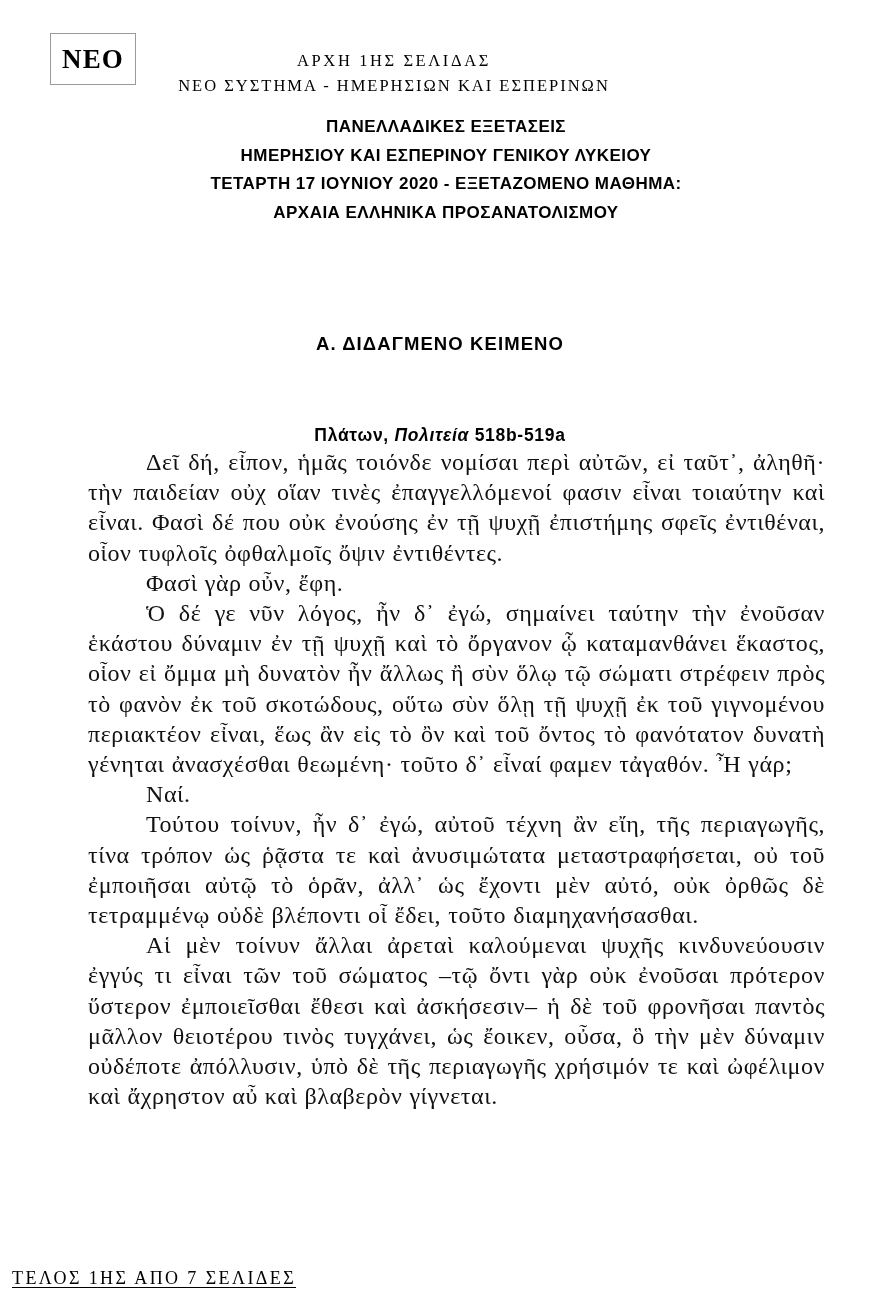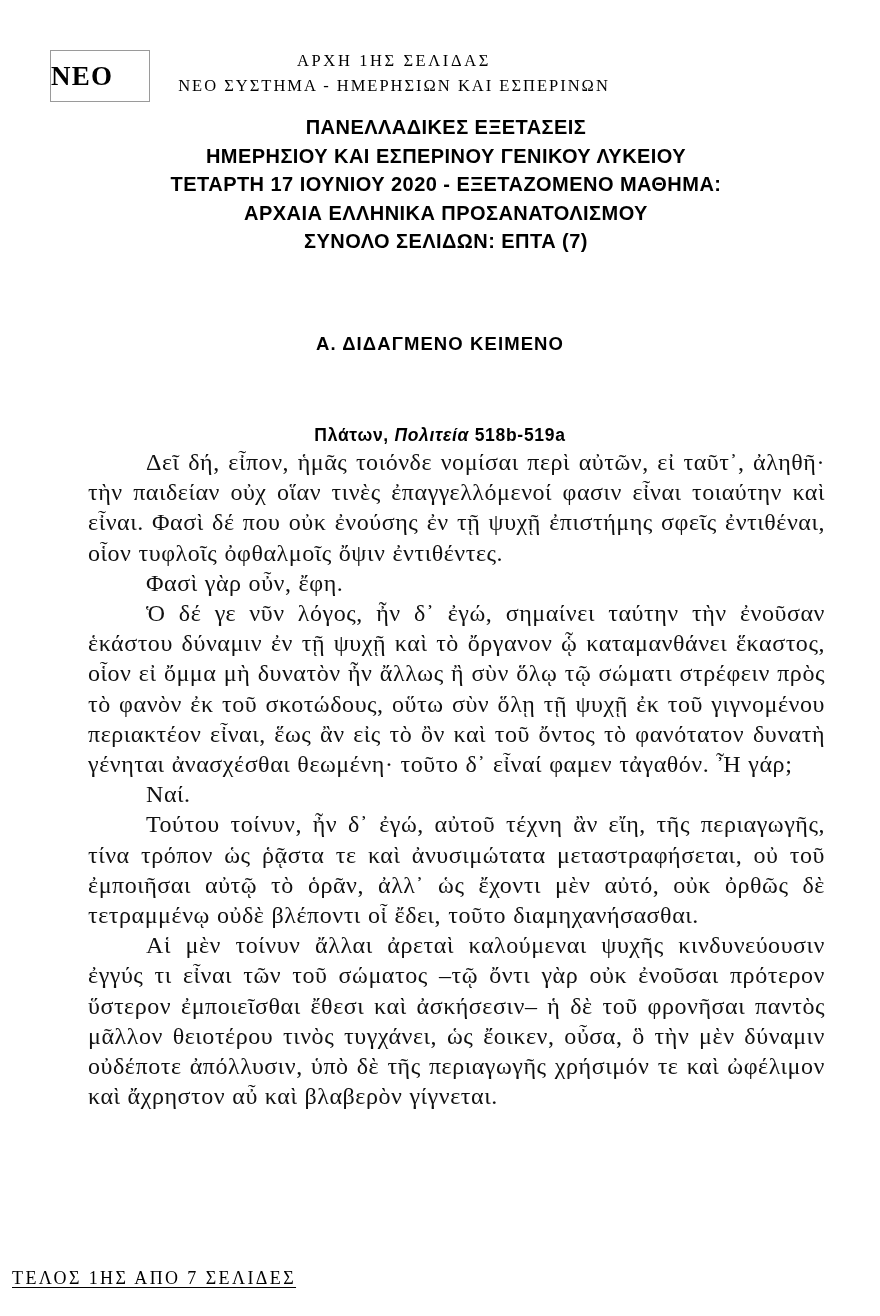--- a/index.html
+++ b/index.html
@@ -13,28 +13,28 @@
     position: relative;
     font-family: "Liberation Serif", "DejaVu Serif", serif;
     color: #000000;
     overflow: hidden;
   }
 
   
   .neo-box {
     position: absolute;
     left: 50px;
-    top: 50px;
-    width: 100px;
+    top: 33px;
+    width: 86px;
     height: 52px;
     border: 1px solid #9a9a9a;
     box-sizing: border-box;
     display: flex;
     align-items: center;
-    justify-content: flex-start;
+    justify-content: center;
   }
   .neo-box .neo-text {
     font-family: "Liberation Serif", "DejaVu Serif", serif;
     font-size: 27px;
     font-weight: 700;
     letter-spacing: 1.2px;
     line-height: 1;
   }
 
   
@@ -59,21 +59,21 @@
   
   .exam-block {
     position: absolute;
     left: 0;
     top: 113px;
     width: 880px;
     text-align: center;
   }
   .exam-block .ex-line {
     font-family: "Liberation Sans", "DejaVu Sans", sans-serif;
-    font-size: 20px;
+    font-size: 17px;
     font-weight: 700;
     letter-spacing: 0.45px;
     line-height: 28.6px;
     white-space: nowrap;
     padding-left: 12px;
   }
 
   
   .section-title {
     position: absolute;
@@ -153,21 +153,20 @@
 <div class="serif-header">
   <div class="sh-line l1">ΑΡΧΗ 1ΗΣ ΣΕΛΙΔΑΣ</div>
   <div class="sh-line l2">ΝΕΟ ΣΥΣΤΗΜΑ - ΗΜΕΡΗΣΙΩΝ ΚΑΙ ΕΣΠΕΡΙΝΩΝ</div>
 </div>
 
 <div class="exam-block">
   <div class="ex-line">ΠΑΝΕΛΛΑΔΙΚΕΣ ΕΞΕΤΑΣΕΙΣ</div>
   <div class="ex-line">ΗΜΕΡΗΣΙΟΥ ΚΑΙ ΕΣΠΕΡΙΝΟΥ ΓΕΝΙΚΟΥ ΛΥΚΕΙΟΥ</div>
   <div class="ex-line">ΤΕΤΑΡΤΗ 17 ΙΟΥΝΙΟΥ 2020  -  ΕΞΕΤΑΖΟΜΕΝΟ ΜΑΘΗΜΑ:</div>
   <div class="ex-line">ΑΡΧΑΙΑ ΕΛΛΗΝΙΚΑ ΠΡΟΣΑΝΑΤΟΛΙΣΜΟΥ</div>
-  <div class="ex-line">ΣΥΝΟΛΟ ΣΕΛΙΔΩΝ: ΕΠΤΑ (7)</div>
 </div>
 
 <div class="section-title">Α. ΔΙΔΑΓΜΕΝΟ ΚΕΙΜΕΝΟ</div>
 
 <div class="work-title">
   <span>Πλάτων, </span><span class="italic">Πολιτεία</span><span> 518b-519a</span>
 </div>
 
 <div class="body-text">
   <p>Δεῖ δή, εἶπον, ἡμᾶς τοιόνδε νομίσαι περὶ αὐτῶν, εἰ ταῦτ᾽, ἀληθῆ· τὴν παιδείαν οὐχ οἵαν τινὲς ἐπαγγελλόμενοί φασιν εἶναι τοιαύτην καὶ εἶναι. Φασὶ δέ που οὐκ ἐνούσης ἐν τῇ ψυχῇ ἐπιστήμης σφεῖς ἐντιθέναι, οἷον τυφλοῖς ὀφθαλμοῖς ὄψιν ἐντιθέντες.</p>

